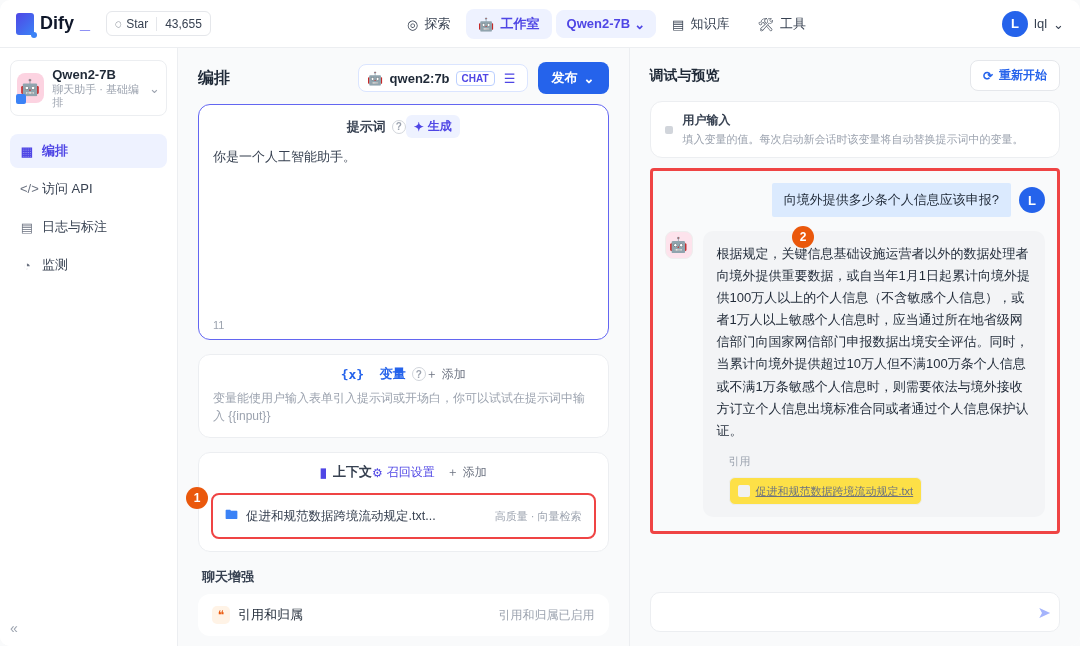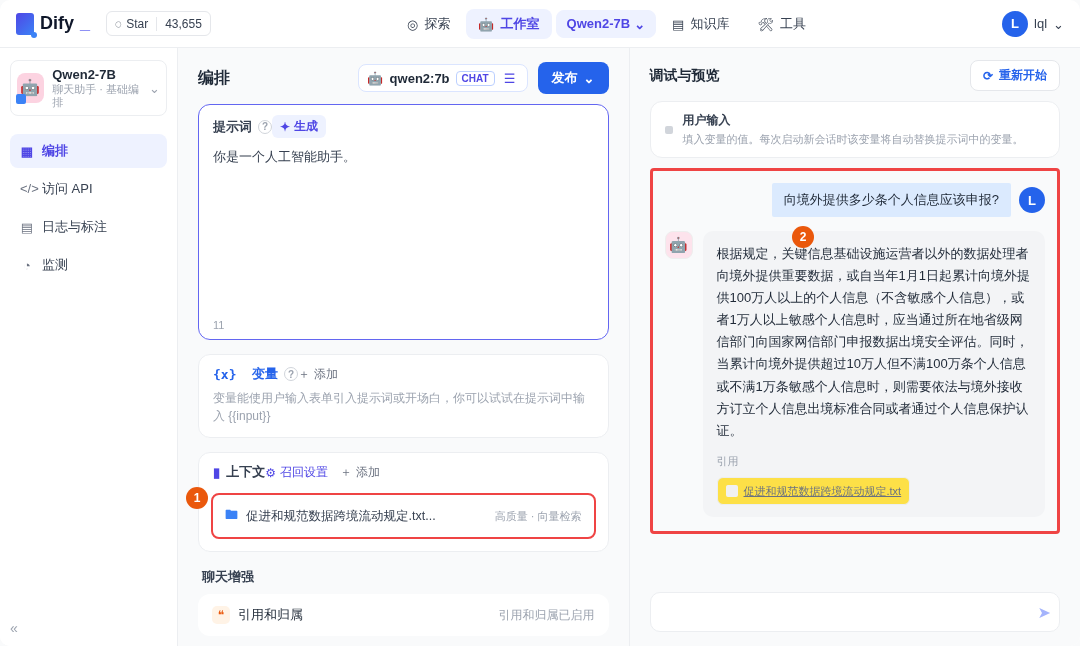--- a/index.html
+++ b/index.html
@@ -47,21 +47,21 @@
 .main-title { font-size:16px; font-weight:700; }
 
 .model-pill { display:flex; align-items:center; gap:6px; border:1px solid #dbe5ff; border-radius:8px; padding:4px 8px; background:#fff; }
 .model-name { font-weight:600; font-size:13px; color:#1f2937; }
 .chat-badge { border:1px solid #bcd0ff; color:#4f46e5; font-size:10px; padding:1px 5px; border-radius:4px; font-weight:700; }
 .tune-ico { width:18px; height:18px; border-radius:4px; display:flex; align-items:center; justify-content:center; color:#4f46e5; }
 .publish-btn { background:#2563eb; color:#fff; border:none; padding:7px 14px; border-radius:8px; font-size:13px; font-weight:600; display:flex; align-items:center; gap:6px; }
 
 .card { background:#fff; border:1px solid #eceef1; border-radius:12px; margin:0 20px 14px; }
 .prompt-card { border:1.5px solid #6366f1; position:relative; }
-.card-head { display:flex; align-items:center; justify-content:flex-start; padding:10px 14px 6px; }
+.card-head { display:flex; align-items:center; justify-content:center; padding:10px 14px 6px; }
 .card-label { font-size:13px; font-weight:700; color:#374151; display:flex; align-items:center; gap:6px; }
 .card-label .q { width:14px; height:14px; border:1px solid #d1d5db; border-radius:50%; font-size:10px; color:#9ca3af; display:flex; align-items:center;justify-content:center;}
 .gen-btn { display:flex; align-items:center; gap:4px; background:#eef2ff; color:#4f46e5; border-radius:6px; padding:3px 8px; font-size:12px; font-weight:600; }
 .prompt-body { padding:4px 14px 8px; }
 .prompt-text { width:100%; border:none; resize:none; outline:none; font-size:13px; color:#374151; height:160px; }
 .char-count { font-size:11px; color:#9ca3af; padding:0 14px 8px; }
 
 .vars-card .desc { font-size:12px; color:#9ca3af; padding:0 14px 12px; line-height:1.5;}
 .add-link { color:#6b7280; font-size:12px; display:flex; align-items:center; gap:4px; }
 
@@ -90,21 +90,21 @@
 .ui-title { font-size:12px; color:#374151; font-weight:600; }
 .ui-desc { font-size:11px; color:#9ca3af; margin-top:3px;}
 
 .chat-area { position:relative; margin:0 20px 8px; border:3px solid #ef4444; border-radius:4px; padding:12px 12px 14px; flex:0 0 auto;}
 .badge2 { left:614px; top:178px; }
 .msg-me-row { display:flex; justify-content:flex-end; align-items:center; gap:8px; margin-bottom:14px;}
 .msg-me { background:#dbeafe; color:#1f2937; padding:8px 12px; border-radius:2px; font-size:13px; max-width:300px;}
 .msg-bot-row { display:flex; align-items:flex-start; gap:10px;}
 .bot-ava { width:28px;height:28px;border-radius:8px;background:#fde3ec;display:flex;align-items:center;justify-content:center;font-size:15px;border:1px solid #eee;}
 .msg-bot { background:#f3f4f6; border-radius:10px; padding:12px 14px; font-size:13px; line-height:1.7; flex:1;}
-.citation-box { margin-top:10px;}
+.citation-box { margin-top:10px;margin-left:12px;}
 .citation-label { font-size:11px; color:#9ca3af; margin-bottom:6px; display:block;}
 .citation-chip { display:inline-flex; align-items:center; gap:6px; background:#fde047; border:1px solid #eceef1; padding:4px 8px; border-radius:6px; font-size:11px; color:#6b7280;text-decoration:underline;}
 .citation-chip .cico { width:12px;height:12px;background:#f1f1f1;border-radius:2px;display:inline-block;}
 
 .chat-input { margin:auto 20px 14px; background:#fff; border:1px solid #eceef1; border-radius:10px; height:40px; display:flex; align-items:center; padding:0 8px; }
 .chat-input input { flex:1; border:none; outline:none; font-size:13px; padding:0 6px;}
 .send-btn { color:#a5b4fc; font-size:16px; }
 
 .icon { font-family: "Segoe UI Symbol", system-ui, sans-serif; }
 .scroll { overflow-y:auto; }

